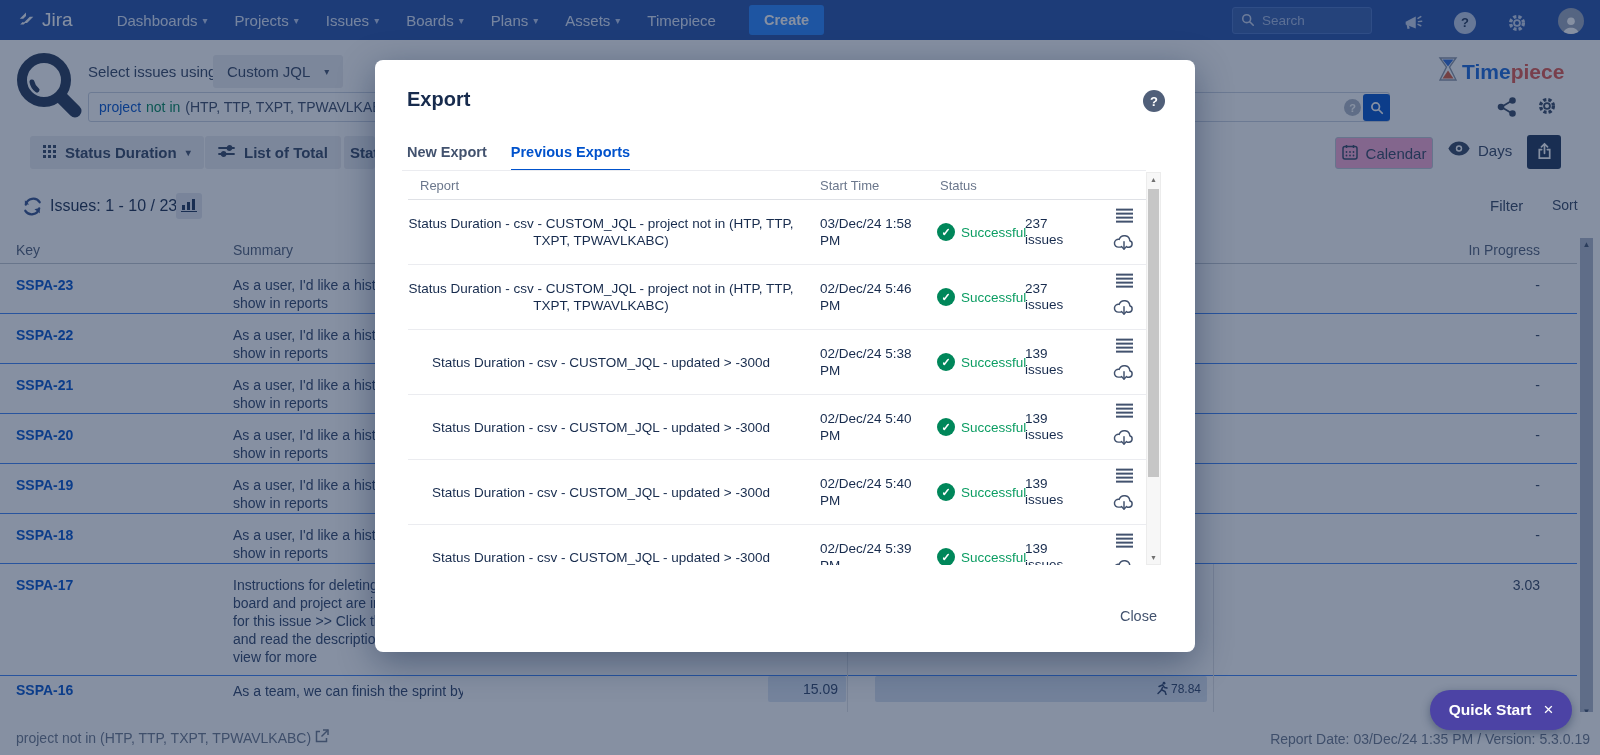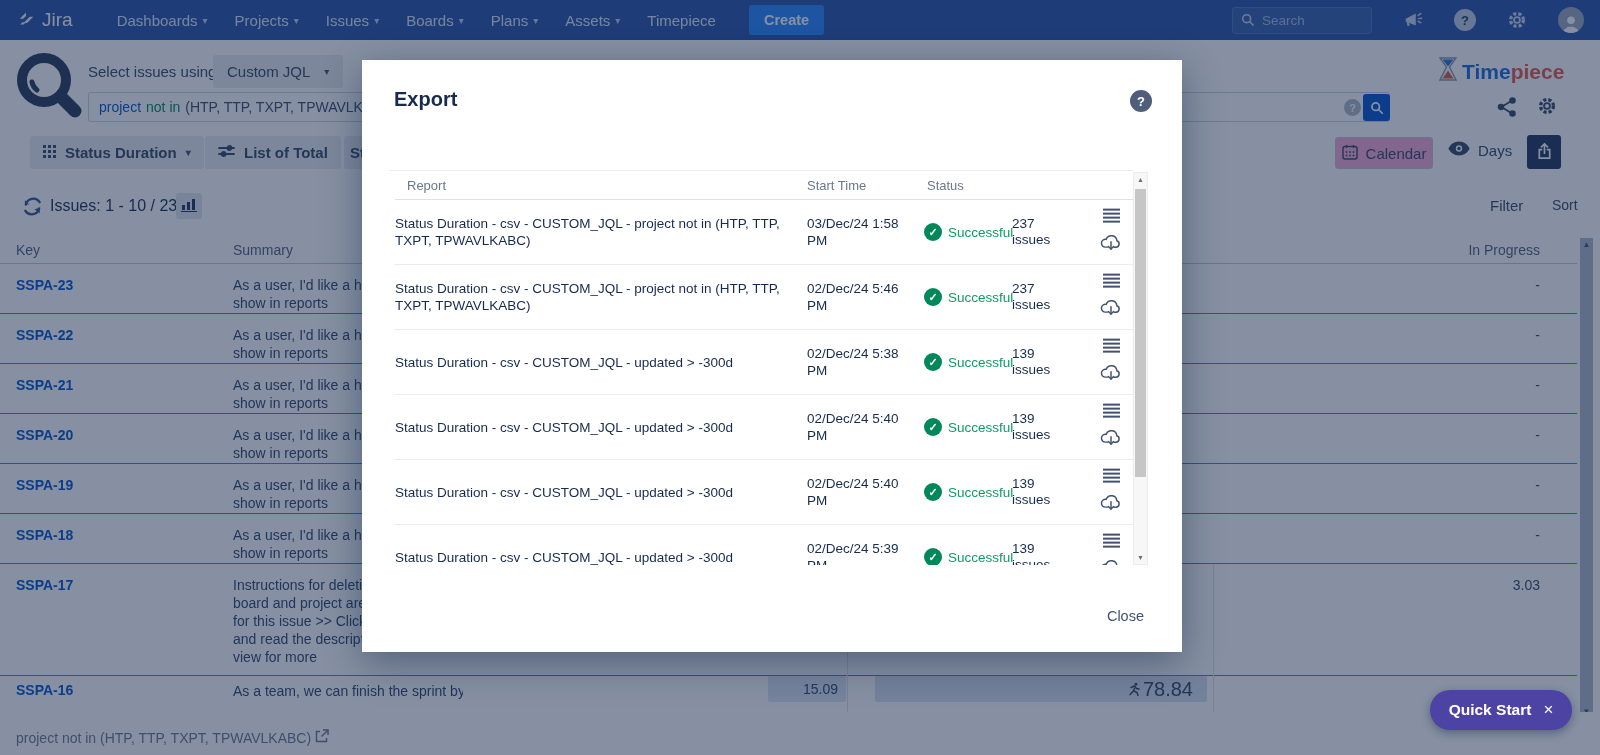--- a/index.html
+++ b/index.html
@@ -8,21 +8,21 @@
   .stage { position:absolute; inset:0; width:1600px; height:755px; overflow:hidden; }
 
   
   .topnav { position:absolute; left:0; top:0; width:1600px; height:40px; background:#2551A8;
             display:flex; align-items:center; padding:0 16px; z-index:1; }
   .brand { display:flex; align-items:center; gap:6px; color:#fff; font-size:19px; font-weight:500; margin-right:44px; }
   .nav-item { display:flex; align-items:center; gap:5px; color:#DCE6F9; font-size:15px; margin-right:27px; cursor:pointer; white-space:nowrap; }
   .nav-item .chev { font-size:10px; color:#BACBEF; }
   .create-btn { background:#2684FF; color:#fff; font-size:14.5px; font-weight:600; border:none;
                 border-radius:3px; padding:7px 15px; margin-left:6px; cursor:pointer; }
-  .nav-right { margin-left:auto; display:flex; align-items:center; gap:30px; }
+  .nav-right { margin-left:auto; display:flex; align-items:flex-end; gap:30px; }
   .nav-search { display:flex; align-items:center; gap:7px; width:140px; height:27px; border:1px solid #4A73C4;
                 background:rgba(255,255,255,0.08); border-radius:3px; padding:0 8px; color:#A6BBE3; }
   .nav-search input { background:transparent; border:none; outline:none; color:#D6E1F5; font-size:13.5px; width:100px; }
   .nav-search input::placeholder { color:#A6BBE3; }
   .nav-ico { color:#C7D3EC; display:flex; align-items:center; }
   .help-circ { width:22px; height:22px; border-radius:50%; background:#BFCCE8; color:#1D3458;
                font-size:13px; font-weight:700; display:flex; align-items:center; justify-content:center; }
   .avatar { width:26px; height:26px; border-radius:50%; background:#9AA5BC; display:flex; align-items:flex-end; justify-content:center; overflow:hidden; }
 
   
@@ -70,48 +70,48 @@
   .it-row { position:absolute; left:0; width:1577px; border-bottom:1px solid #3b82f6; }
   .it-key { position:absolute; left:16px; top:13px; font-size:14px; font-weight:700; color:#0052CC; cursor:pointer; }
   .it-sum { position:absolute; left:233px; top:12px; width:142px; overflow:hidden; font-size:14px; color:#2E4369; line-height:18px; }
   .it-sum div { white-space:nowrap; }
   .it-sum.wide { width:230px; }
   .it-val { position:absolute; right:37px; top:13px; font-size:14px; color:#344563; }
   .vsep { position:absolute; top:326px; width:1px; height:148px; background:#DFE1E6; }
   .chip { position:absolute; left:768px; top:438px; width:78px; height:26px; background:#DCE7F5; border-radius:2px;
           display:flex; align-items:center; justify-content:flex-end; padding:0 8px; font-size:14px; color:#2E4369; }
   .sprintbar { position:absolute; left:875px; top:438px; width:332px; height:26px; background:#D8E2F0; border-radius:2px;
-               display:flex; align-items:center; justify-content:flex-end; gap:2px; padding:0 14px; font-size:20px; color:#2E4369; }
+               display:flex; align-items:center; justify-content:flex-end; gap:2px; padding:0 6px; font-size:12px; color:#2E4369; }
   .bg-scroll { position:absolute; left:1580px; top:0; width:13px; height:480px; background:#AEB7C9; }
   .bg-scroll .arr { position:absolute; left:0; width:13px; font-size:8px; color:#42526E; text-align:center; }
 
   
   .pfooter { position:absolute; left:0; top:712px; width:1600px; height:43px; background:#fff; z-index:2; }
   .pf-left { position:absolute; left:16px; top:17px; font-size:14px; color:#6B778C; display:flex; align-items:center; gap:4px; }
   .pf-right { position:absolute; right:10px; top:19px; font-size:14px; color:#6B778C; }
 
   
   .overlay { position:absolute; inset:0; background:rgba(23,43,77,0.52); z-index:10; }
 
   
-  .modal { position:absolute; left:362px; top:60px; width:820px; height:592px; background:#fff; border-radius:0;
+  .modal { position:absolute; left:375px; top:60px; width:820px; height:592px; background:#fff; border-radius:8px;
            box-shadow:0 10px 36px rgba(9,30,66,0.42); z-index:20; }
   .m-title { position:absolute; left:32px; top:28px; font-size:20px; font-weight:700; color:#172B4D; }
   .m-help { position:absolute; right:30px; top:30px; width:22px; height:22px; border-radius:50%; background:#505F79;
             color:#fff; font-size:13px; font-weight:700; display:flex; align-items:center; justify-content:center; cursor:pointer; }
   .m-tabs { position:absolute; left:32px; top:84px; display:flex; gap:24px; }
   .m-tabline { position:absolute; left:27px; right:49px; top:110px; height:1px; background:#EBECF0; }
   .m-tab { font-size:14.5px; font-weight:600; padding-bottom:9px; cursor:pointer; }
   .m-tab.inactive { color:#42526E; }
   .m-tab.active { color:#0052CC; border-bottom:2.5px solid #0052CC; }
   .m-scroll { position:absolute; left:33px; top:112px; width:738px; height:393px; overflow:hidden; }
   .m-thead { position:relative; height:28px; border-bottom:1px solid #DFE1E6; }
   .m-th { position:absolute; top:6px; font-size:13px; color:#6B778C; }
   .m-row { position:relative; height:65px; border-bottom:1px solid #EBECF0; }
-  .c-report { position:absolute; left:0; top:50%; transform:translateY(-50%); width:386px; font-size:13.5px; color:#172B4D; line-height:17px; }
+  .c-report { position:absolute; left:0; top:50%; transform:translateY(-50%); width:386px; font-size:13.5px; color:#172B4D; line-height:17px;text-align:center; }
   .c-time { position:absolute; left:412px; top:50%; transform:translateY(-50%); width:92px; font-size:13.5px; color:#172B4D; line-height:17px; }
   .c-status { position:absolute; left:529px; top:50%; transform:translateY(-50%); display:flex; align-items:center; gap:6px; white-space:nowrap; }
   .ok-circ { width:18px; height:18px; border-radius:50%; background:#00875A; color:#fff; font-size:11px; font-weight:700;
              display:flex; align-items:center; justify-content:center; }
   .ok-label { font-size:13.5px; color:#0C9D63; }
   .c-count { position:absolute; left:617px; top:50%; transform:translateY(-50%); font-size:13.5px; color:#172B4D; line-height:16px; }
   .c-icons { position:absolute; left:703px; top:50%; transform:translateY(-50%); width:26px; display:flex; flex-direction:column; align-items:center; gap:9px; }
   .burger { width:17px; display:flex; flex-direction:column; gap:2.2px; cursor:pointer; }
   .burger i { display:block; height:1.8px; background:#42526E; }
   .cloud-dl { color:#42526E; cursor:pointer; }
@@ -450,28 +450,33 @@
     <div class="pf-left">
       <span>project not in (HTP, TTP, TXPT, TPWAVLKABC)</span>
       <span>
         <svg width="14" height="14" viewBox="0 0 14 14" fill="none" stroke="#6B778C" stroke-width="1.5">
             <path d="M5 2.5H1.5v10h10V9"></path>
             <path d="M8 1h5v5"></path>
             <path d="M13 1L6.5 7.5"></path>
           </svg>
       </span>
     </div>
+    <div class="pf-right">Report Date: 03/Dec/24 1:35 PM / Version: 5.3.0.19</div>
   </div>
 
   <div class="overlay"></div>
 
   <div class="modal">
     <div class="m-title">Export</div>
     <div class="m-help">?</div>
 
+    <div class="m-tabs">
+      <div class="m-tab inactive">New Export</div>
+      <div class="m-tab active">Previous Exports</div>
+    </div>
     <div class="m-tabline"></div>
 
     <div class="m-scroll">
       <div class="m-thead">
         <span class="m-th" style="left:12px;">Report</span>
         <span class="m-th" style="left:412px;">Start Time</span>
         <span class="m-th" style="left:532px;">Status</span>
       </div>
 
       <div class="m-row">

